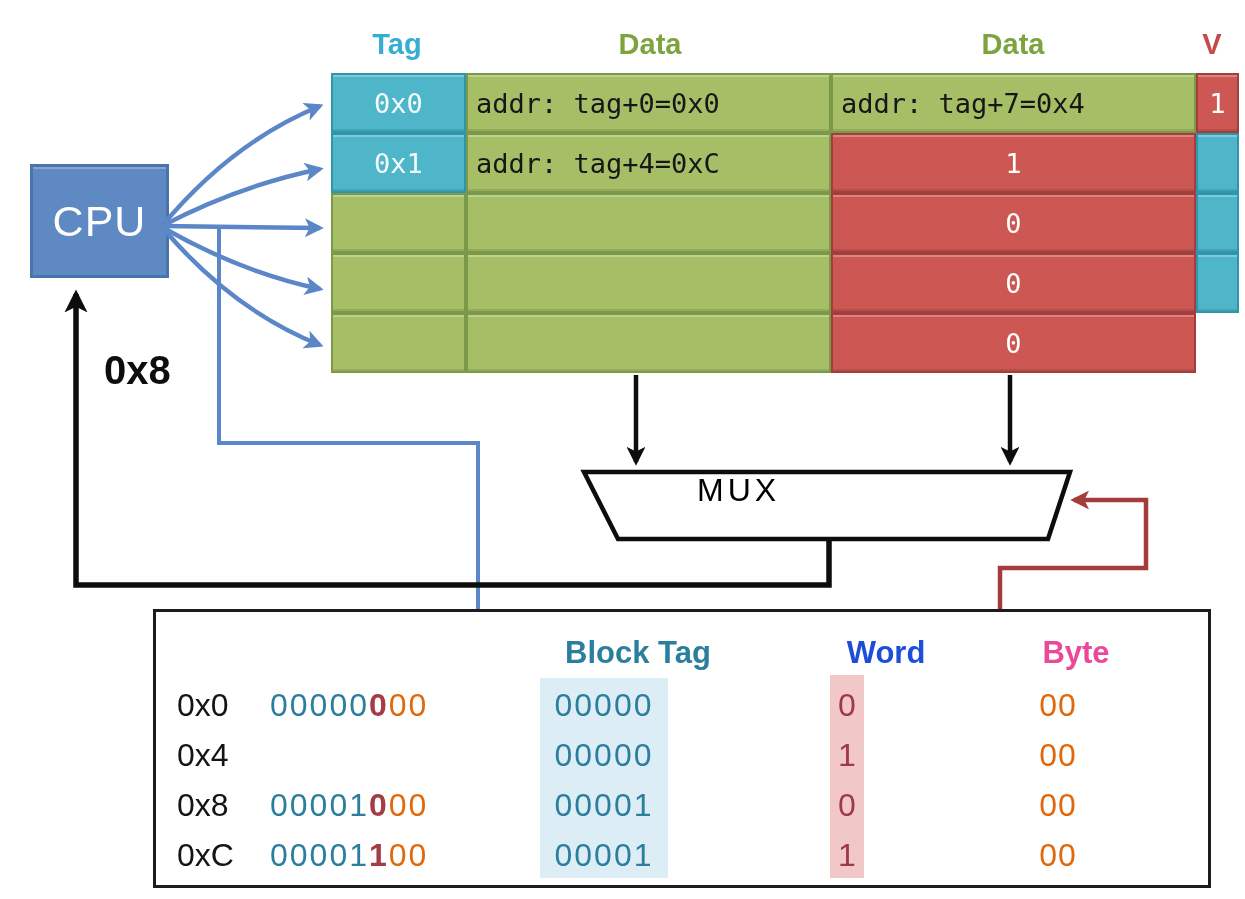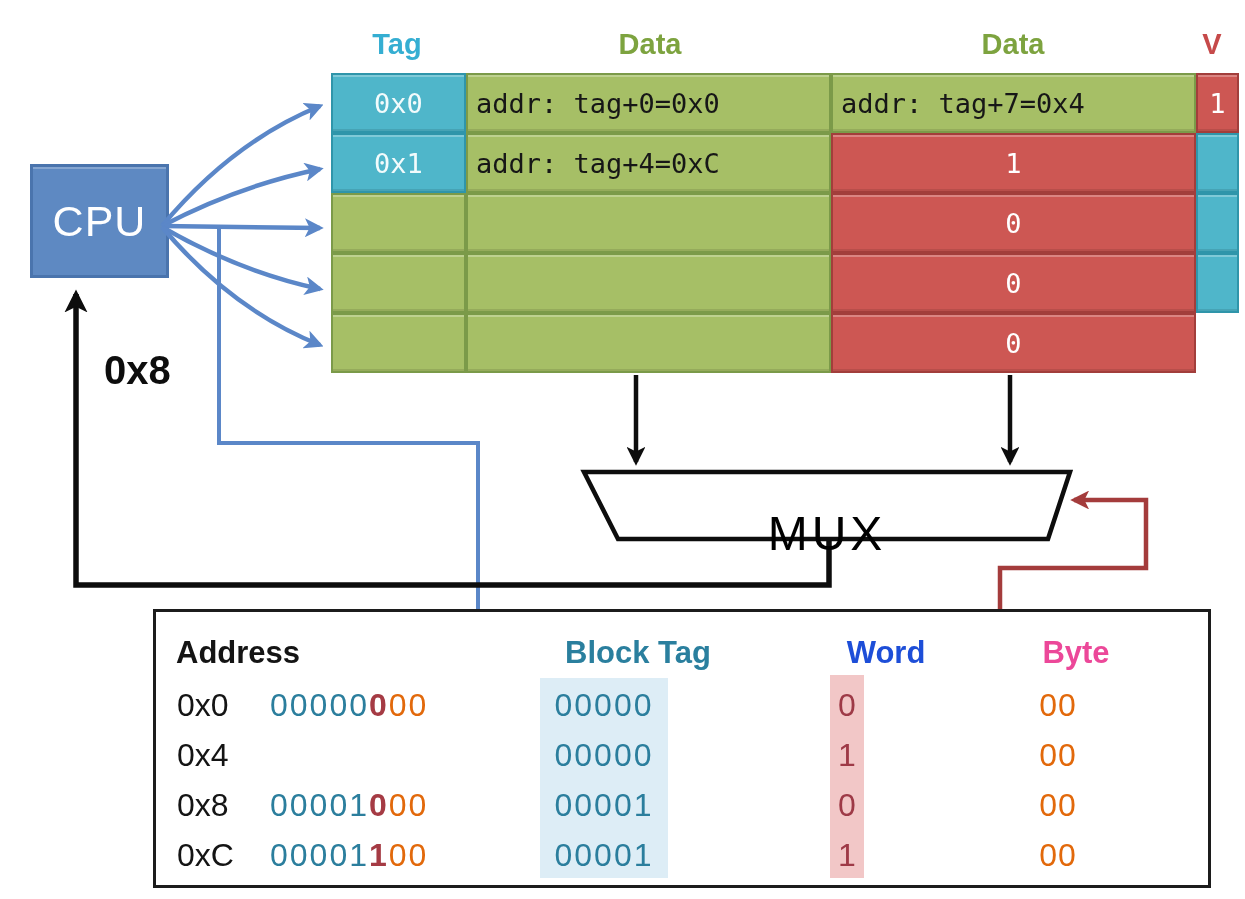--- a/index.html
+++ b/index.html
@@ -25,22 +25,22 @@
   #hdr-data2{left:1013px;color:#7da33f;}
   #hdr-v{left:1212px;color:#c64a4a;}
   
   #cpu-box{position:absolute;left:18px;top:164px;width:139px;height:114px;
     background:#5e89c2;border:3px solid #4a74ad;box-sizing:border-box;
     box-shadow:inset 0 2px 0 rgba(255,255,255,.25);
     display:flex;align-items:center;justify-content:center;
     color:#ffffff;font-size:43px;letter-spacing:1px;margin-left:12px;}
   #req-addr{position:absolute;left:104px;top:348px;font-size:40px;font-weight:bold;color:#0d0d0d;}
   
-  #mux-label{position:absolute;left:697px;top:506px;width:260px;text-align:center;
-    font-size:48px;letter-spacing:4px;color:#000;}
+  #mux-label{position:absolute;left:697px;top:472px;width:260px;text-align:left;
+    font-size:32px;letter-spacing:4px;color:#000;}
   
   #addr-box{position:absolute;left:153px;top:609px;width:1058px;height:279px;
     box-sizing:border-box;border:3px solid #1c1c1c;background:#ffffff;}
   #addr-box .hl{position:absolute;}
   #hl-blocktag{left:384px;top:66px;width:128px;height:200px;background:#ddedf6;}
   #hl-word{left:674px;top:63px;width:34px;height:203px;background:#f2c7c7;}
   .abox-hdr{position:absolute;top:22px;height:38px;line-height:38px;font-size:31px;font-weight:bold;white-space:nowrap;}
   #ah-address{left:20px;color:#141414;}
   #ah-blocktag{left:482px;transform:translateX(-50%);color:#2a7f9e;}
   #ah-word{left:730px;transform:translateX(-50%);color:#1d4ed8;}
@@ -129,21 +129,20 @@
 
     <path d="M866,770 L1000,770 L1000,568 L1146,568 L1146,500 L1074,500" fill="none" stroke="#a43c3c" stroke-width="4.5" marker-end="url(#mred)"></path>
   </svg>
 
   <div id="mux-label">MUX</div>
 
   <div id="addr-box">
     <div id="hl-blocktag" class="hl"></div>
     <div id="hl-word" class="hl"></div>
 
-    <span id="ah-address" class="abox-hdr">Address</span>
     <span id="ah-blocktag" class="abox-hdr">Block Tag</span>
     <span id="ah-word" class="abox-hdr">Word</span>
     <span id="ah-byte" class="abox-hdr">Byte</span>
 
     <span class="arow-item addr-label r0">0x0</span>
     <span class="arow-item addr-binary r0"><span class="bits-tag">00000</span><span class="bits-word">0</span><span class="bits-byte">00</span></span>
     <span class="arow-item blocktag-val r0">00000</span>
     <span class="arow-item word-val r0">0</span>
     <span class="arow-item byte-val r0">00</span>
 

